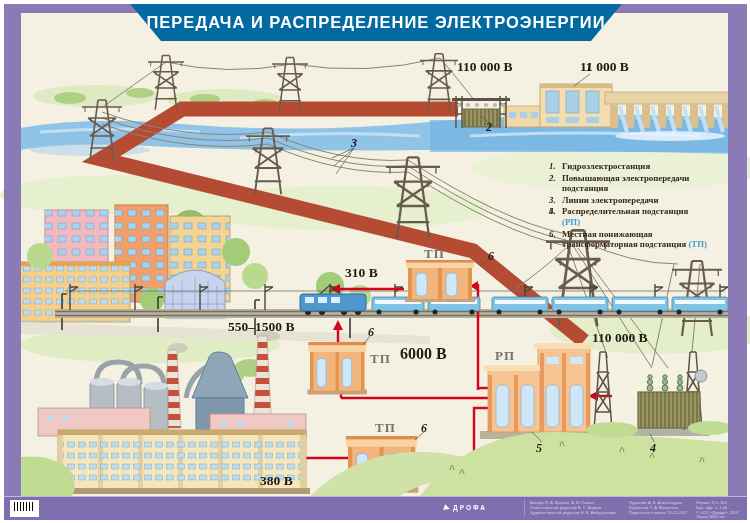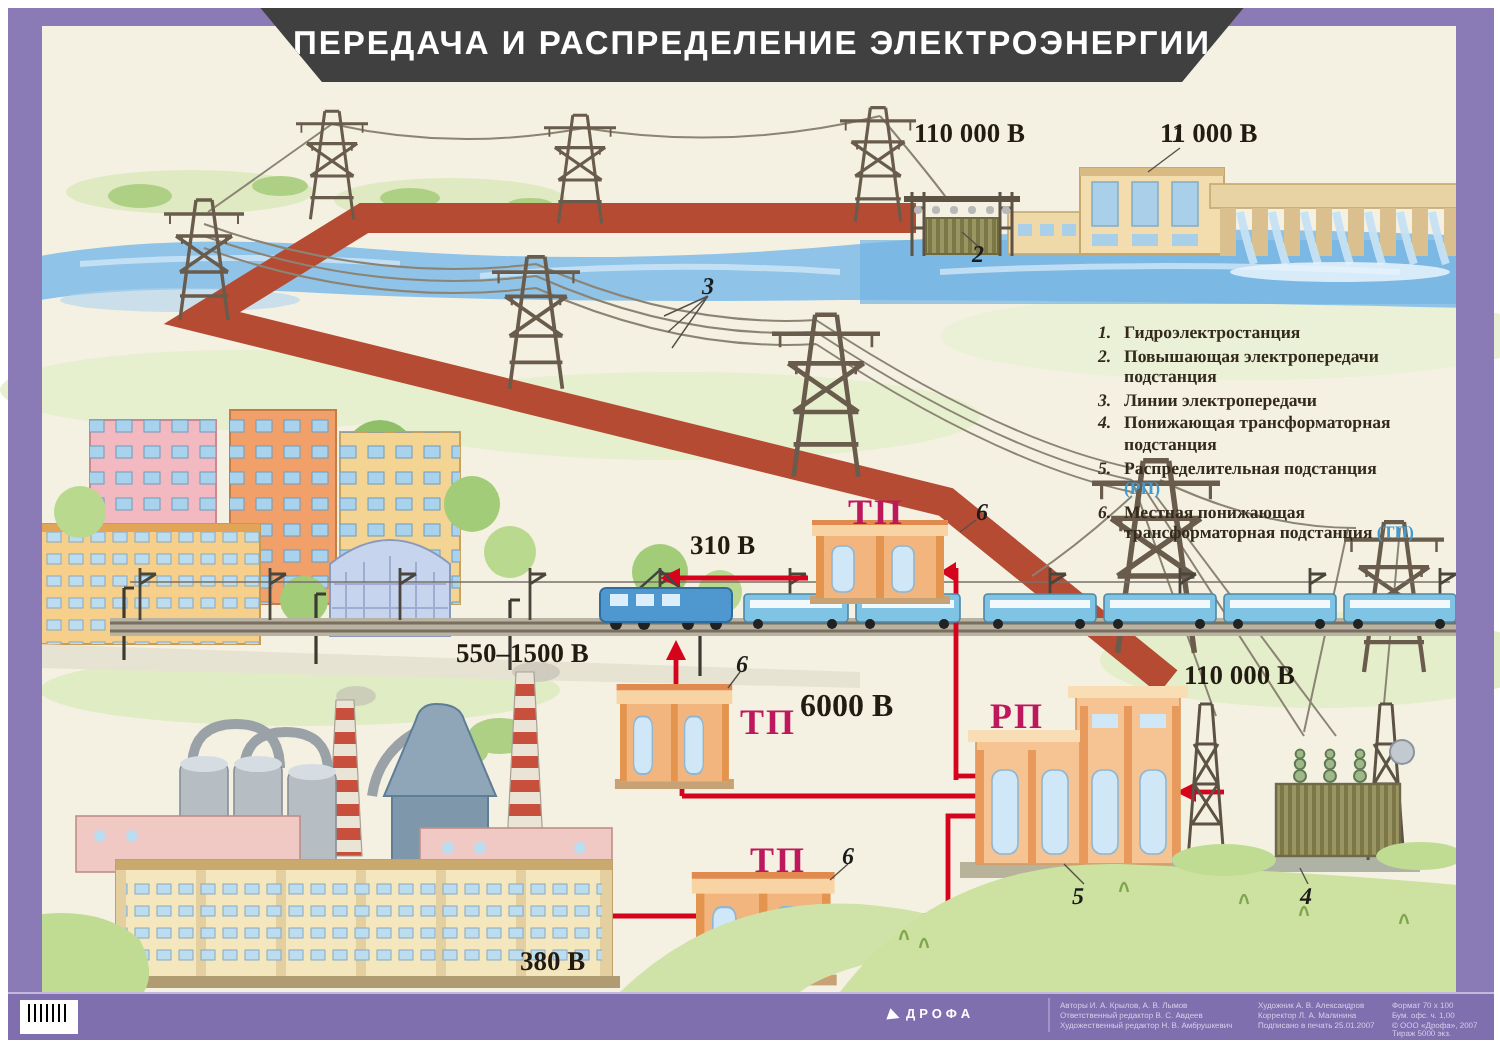--- a/index.html
+++ b/index.html
@@ -5,29 +5,29 @@
   html,body{margin:0;padding:0;background:#ffffff;}
   #poster{position:relative;width:750px;height:523px;background:#ffffff;overflow:hidden;
           font-family:"Liberation Serif", serif;}
   
   .frame-left{position:absolute;left:4px;top:4px;width:17px;height:515px;background:#8a7ab5;}
   .frame-right{position:absolute;left:728px;top:4px;width:19px;height:515px;background:#8a7ab5;}
   .frame-top{position:absolute;left:4px;top:4px;width:743px;height:9px;background:#8a7ab5;}
   .frame-bottom{position:absolute;left:4px;top:496px;width:743px;height:23px;background:#7f6fae;border-top:1px solid #c3b7dd;}
   .canvas{position:absolute;left:21px;top:13px;width:707px;height:483px;background:#f4f1e2;}
   
-  .banner{position:absolute;left:120px;top:4px;width:512px;height:37px;background:#404040;
+  .banner{position:absolute;left:120px;top:4px;width:512px;height:37px;background:#0369a1;
           clip-path:polygon(2% 0,98% 0,92% 100%,8% 100%);display:flex;align-items:center;justify-content:center;}
   .banner span{font-family:"Liberation Sans",sans-serif;font-weight:bold;font-size:16.5px;color:#ffffff;letter-spacing:1px;}
   
   svg.scene{position:absolute;left:0;top:0;width:750px;height:523px;}
   
   .lab{position:absolute;font-weight:bold;color:#211b12;font-size:13.5px;white-space:nowrap;}
   .lab.center{text-align:left;}
-  .blue{color:#be185d;letter-spacing:1px;font-size:18px;}
+  .blue{color:#737373;letter-spacing:1px;font-size:13px;}
   .mark{position:absolute;font-style:italic;font-weight:bold;font-size:12px;color:#1c1c1c;}
   
   #legend{position:absolute;left:549px;top:161px;width:158px;font-size:8.8px;line-height:10.6px;
           font-weight:bold;color:#33291c;}
   #legend ol{list-style:none;margin:0;padding:0;}
   #legend li{position:relative;padding-left:13px;margin:0 0 1px 0;}
   #legend .lnum{position:absolute;left:0;top:0;font-style:italic;}
   #legend .lsuffix{color:#3f9bd0;}
   
   .barcode{position:absolute;left:10px;top:500px;width:29px;height:17px;background:#ffffff;
@@ -436,21 +436,21 @@
   <div class="mark" style="left:421px;top:421px;">6</div>
 
   <div class="mark" style="left:536px;top:441px;">5</div>
   <div class="mark" style="left:650px;top:441px;">4</div>
 
   <div id="legend">
       <ol>
         <li><span class="lnum">1.</span><span class="ltext">Гидроэлектростанция</span></li>
         <li><span class="lnum">2.</span><span class="ltext">Повышающая электропередачи подстанция</span></li>
         <li><span class="lnum">3.</span><span class="ltext">Линии электропередачи</span></li>
-        <li><span class="lnum">4.</span><span class="ltext">Понижающая трансформаторная подстанция</span></li>
+        <li><span class="lnum">4.</span></li>
         <li><span class="lnum">5.</span><span class="ltext">Распределительная подстанция</span><span class="lsuffix"> (РП)</span></li>
         <li><span class="lnum">6.</span><span class="ltext">Местная понижающая трансформаторная подстанция</span><span class="lsuffix"> (ТП)</span></li>
       </ol>
     </div>
 
   <div class="frame-bottom"></div>
   <div class="barcode">
       <div class="bars"></div>
     </div>
   <div class="logo">

